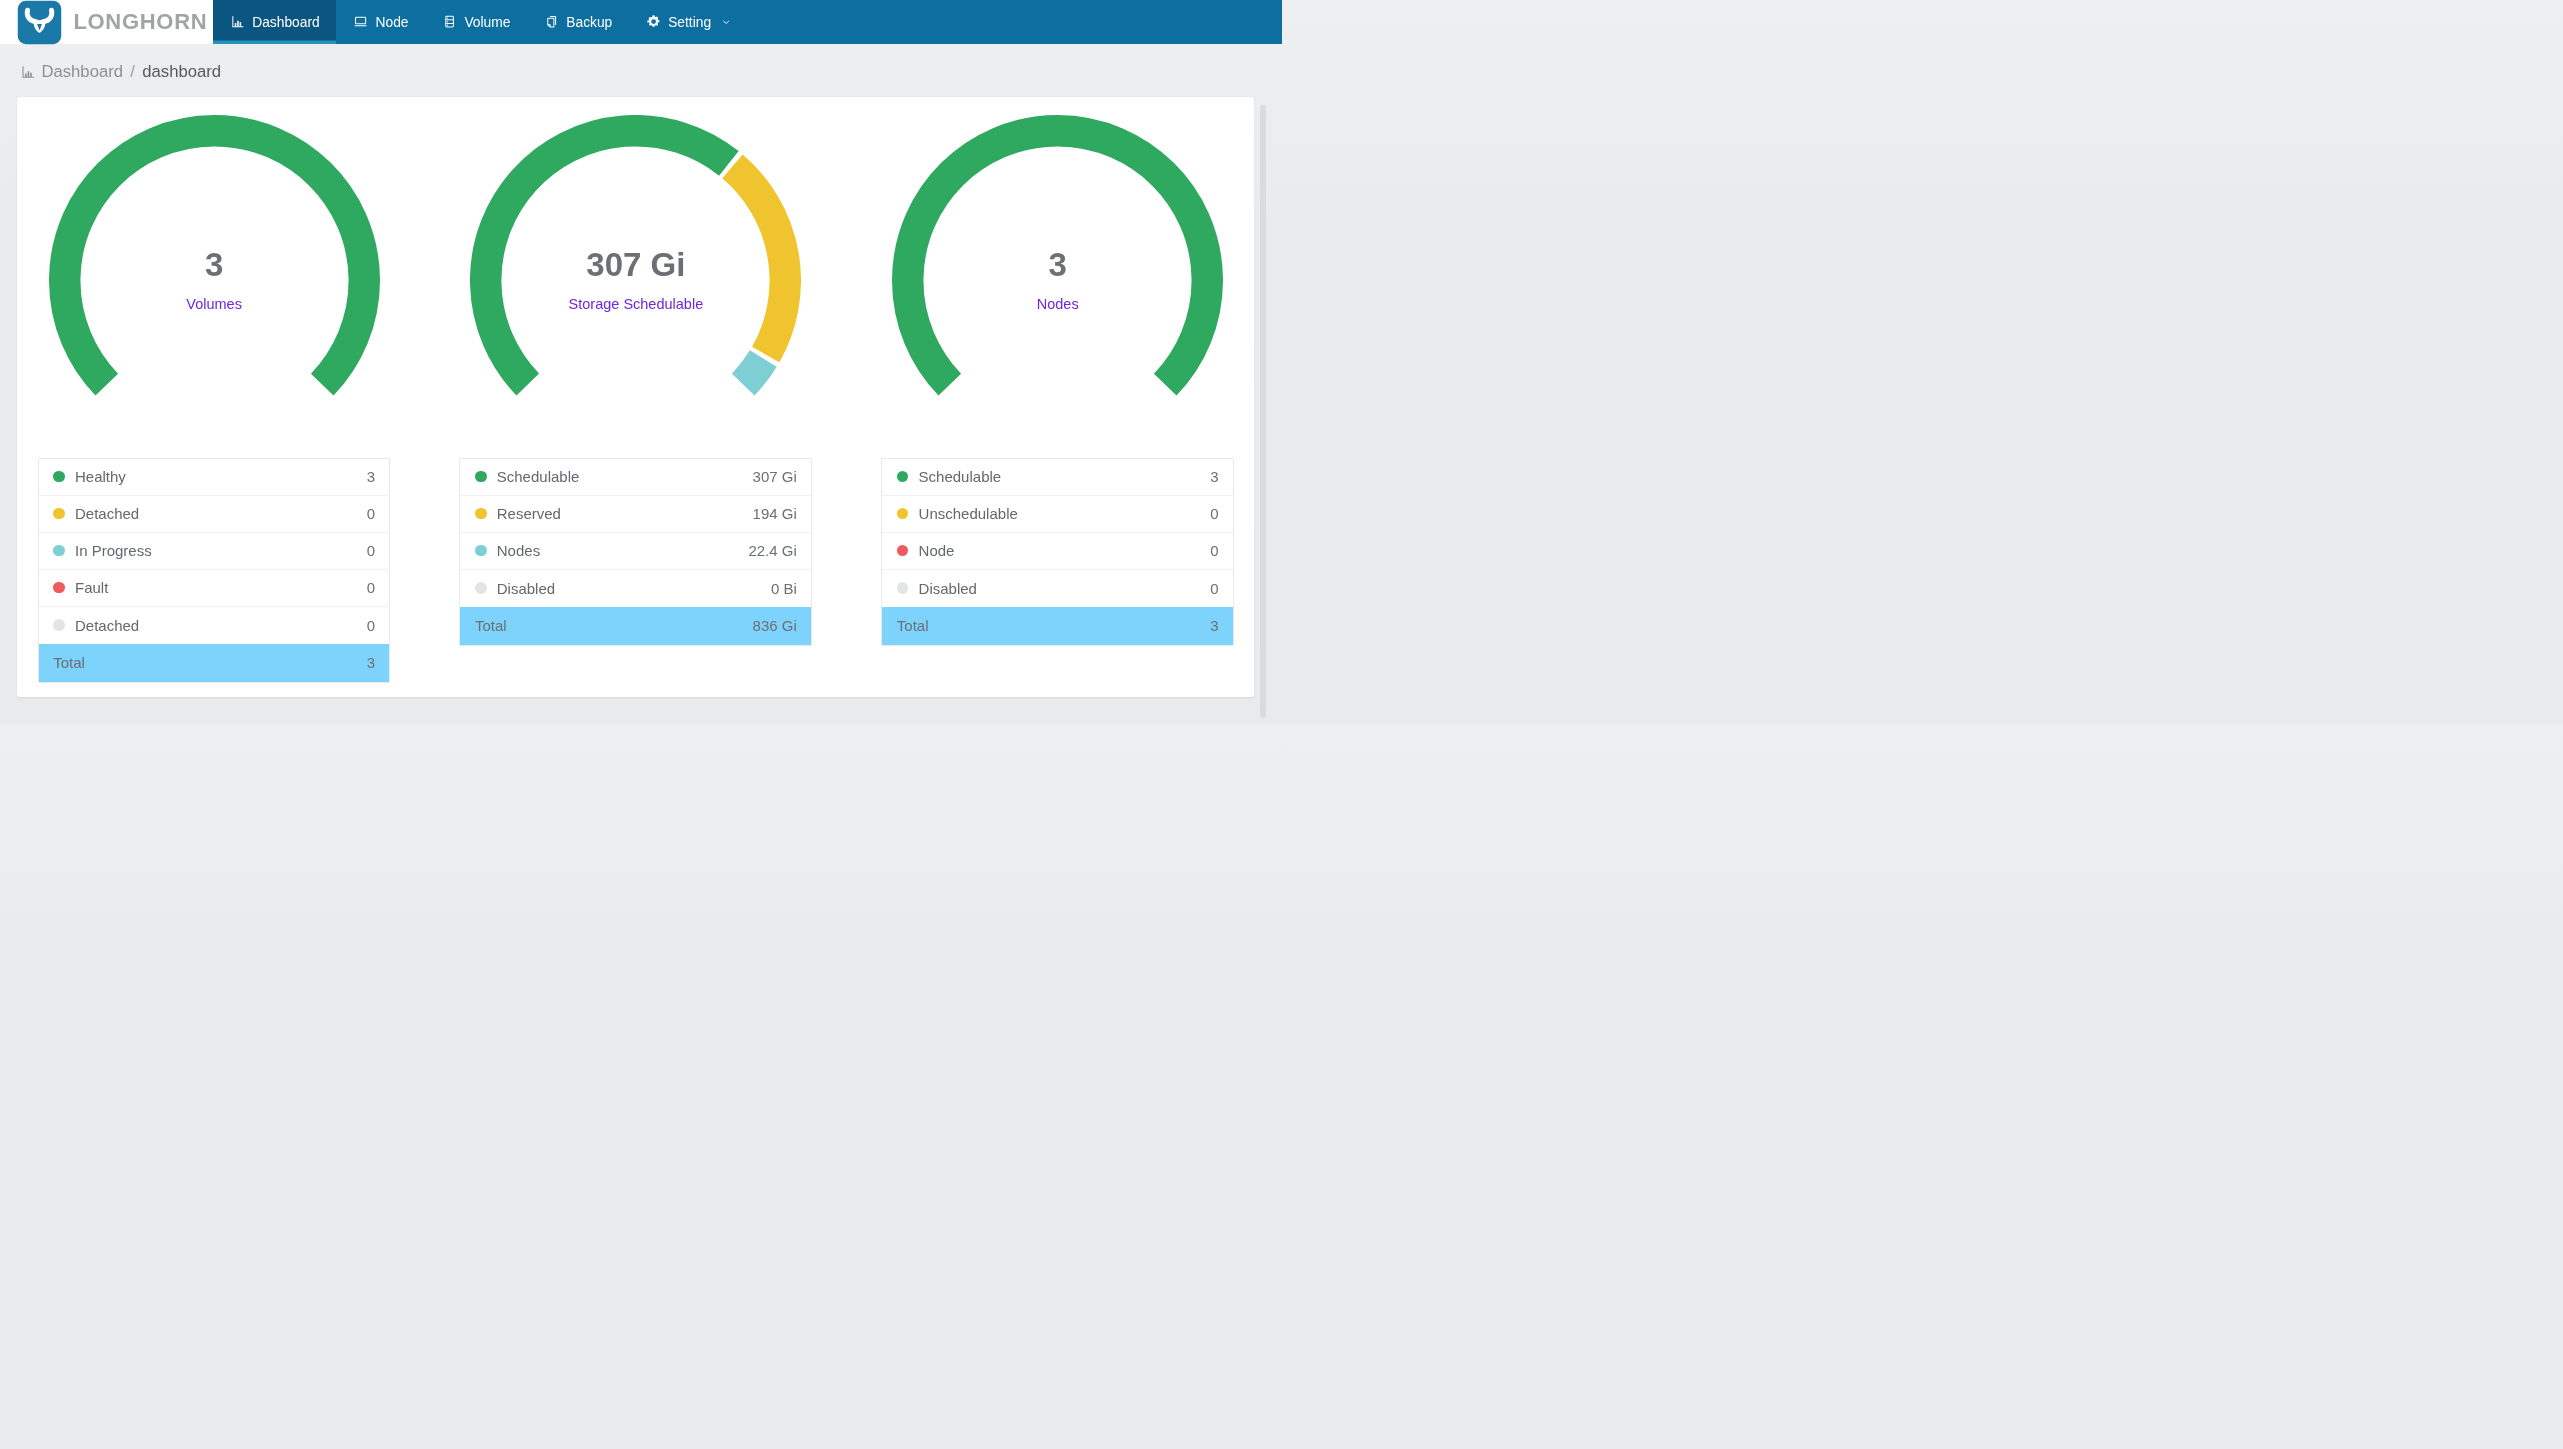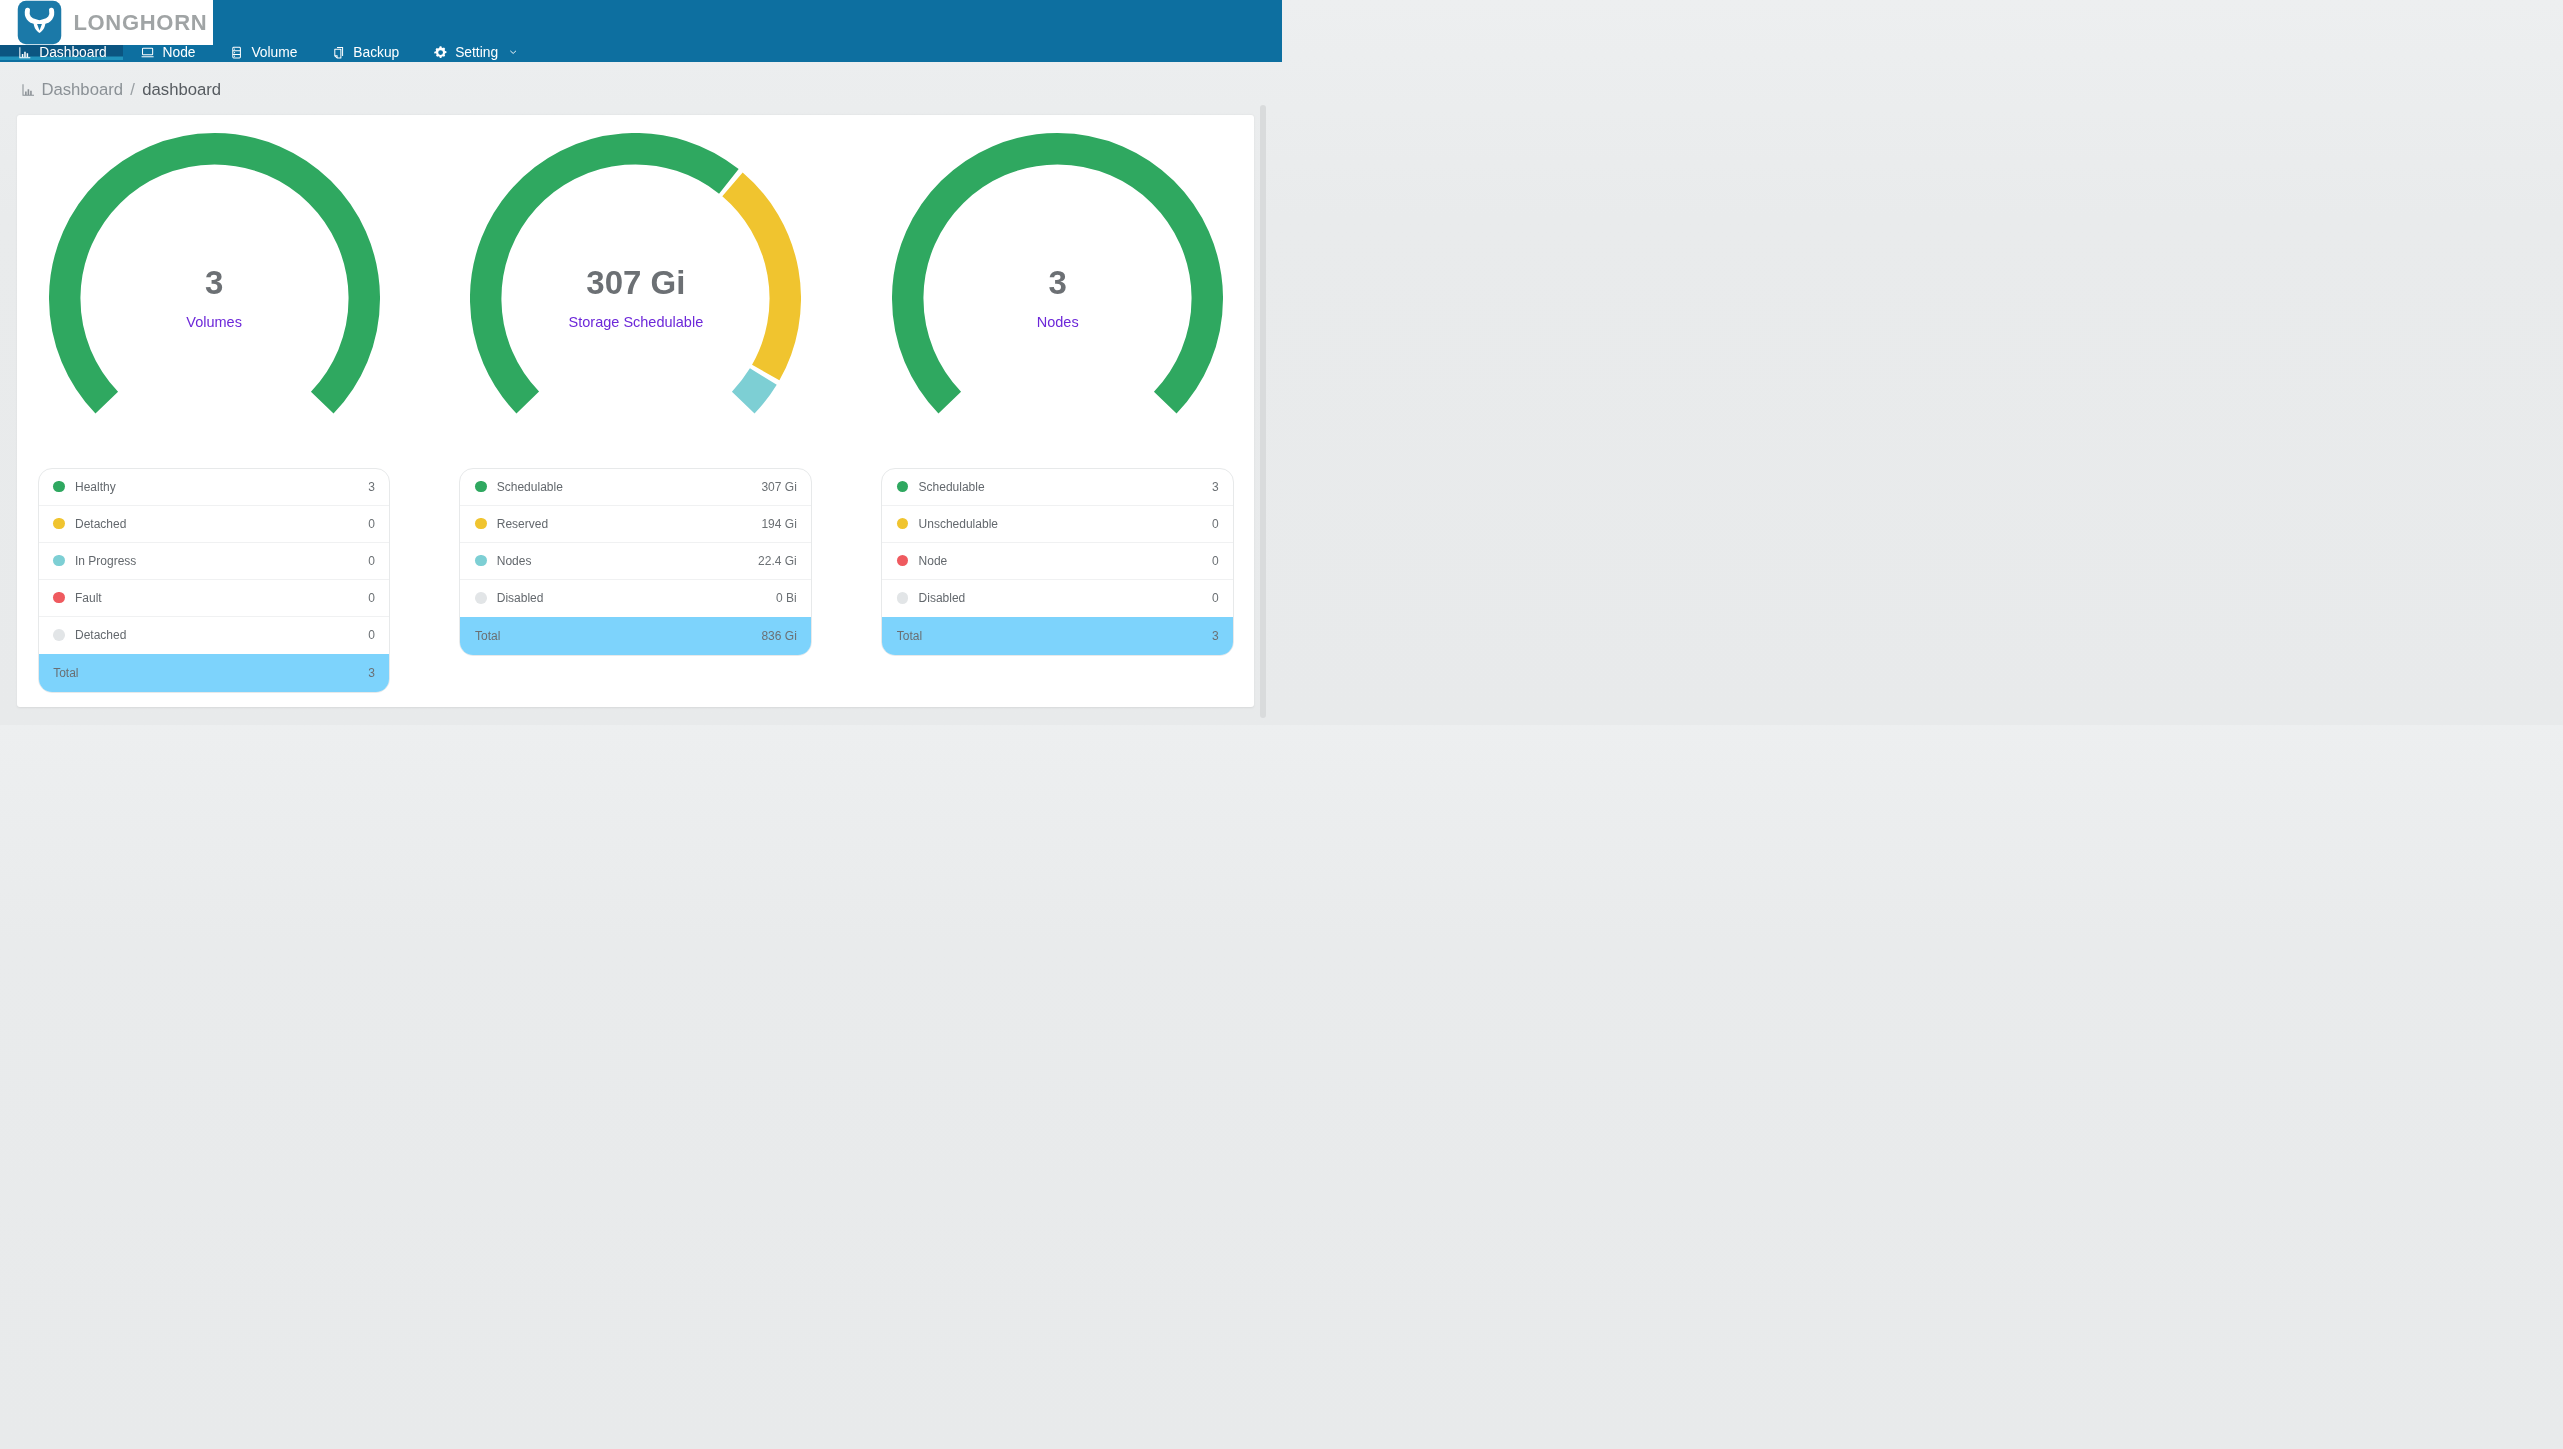--- a/index.html
+++ b/index.html
@@ -3,21 +3,21 @@
 <meta charset="utf-8">
 <style>
   * { margin:0; padding:0; box-sizing:border-box; }
   html,body { width:1282px; height:725px; overflow:hidden; }
   body {
     font-family:"Liberation Sans","DejaVu Sans",sans-serif;
     background:linear-gradient(180deg,#EDEFF0 0%,#E9EBEC 30%,#E8EAEB 100%);
     position:relative;
   }
   
-  .navbar { height:62px; background:#0D6FA0; display:flex; align-items:stretch;flex-direction:column; }
+  .navbar { height:44px; background:#0D6FA0; display:flex; align-items:stretch; }
   .brand { width:213px; background:#FFFFFF; display:flex; align-items:center; padding-left:17.4px; gap:11px; flex:none; cursor:pointer; }
   .logo-sq { width:45px; height:45px; flex:none; display:block; }
   .brand-text { font-size:22px; font-weight:700; color:#A0A4A5; letter-spacing:0.7px; }
   .tabs { display:flex; align-items:stretch; }
   .tab { display:flex; align-items:center; gap:7.3px; padding:0 16.7px; color:#FFFFFF; font-size:13.8px; cursor:pointer; text-decoration:none; }
   .tab.active { background:#0B5581; box-shadow:inset 0 -3.6px 0 #2193BC; }
   .nic { width:15.2px; height:15.2px; display:flex; align-items:center; }
   .nic svg { width:15.2px; height:15.2px; display:block; }
   .chev { width:12.3px; height:12.3px; display:flex; align-items:center; margin-left:1.5px; }
   .chev svg { width:12.3px; height:12.3px; }
@@ -35,21 +35,21 @@
     padding:17.4px 20.3px 14.5px;
     display:grid; grid-template-columns:repeat(3,1fr); column-gap:69px;
   }
   .panel { display:flex; flex-direction:column; align-items:center; }
   .gauge { position:relative; width:331px; height:331px; flex:none; }
   .gauge svg { position:absolute; inset:0; width:331px; height:331px; }
   .gcenter { position:absolute; inset:0; display:flex; flex-direction:column; align-items:center; justify-content:center; gap:13px; pointer-events:none; }
   .gval { font-size:33px; font-weight:700; color:#6C7074; line-height:1.05; }
   .glbl { font-size:14.5px; color:#6d28d9; }
   
-  .legend { width:100%; margin-top:4px; border:0.7px solid #E7E9EA; border-radius:14px; overflow:hidden; background:#FFF; font-size:12px; color:#63686D; }
+  .legend { width:100%; margin-top:12px; border:0.7px solid #E7E9EA; border-radius:1px; overflow:hidden; background:#FFF; font-size:15px; color:#63686D; }
   .lrow { display:flex; align-items:center; height:37px; padding:0 14.5px; border-bottom:0.7px solid #F0F1F2; }
   .lrow:nth-last-child(2) { border-bottom:none; }
   .lrow.total { background:#7dd3fc; border-bottom:none; height:38px; color:#6A6F73; }
   .dot { width:11.6px; height:11.6px; border-radius:50%; margin-right:10.2px; flex:none; }
   .val { margin-left:auto; color:#6B7074; }
   
   .scroll-thumb { position:absolute; top:105px; bottom:7.3px; right:16px; width:6.5px; border-radius:3.6px; background:#D9DBDC; cursor:grab; }
 </style>
 </head>
 <body>

